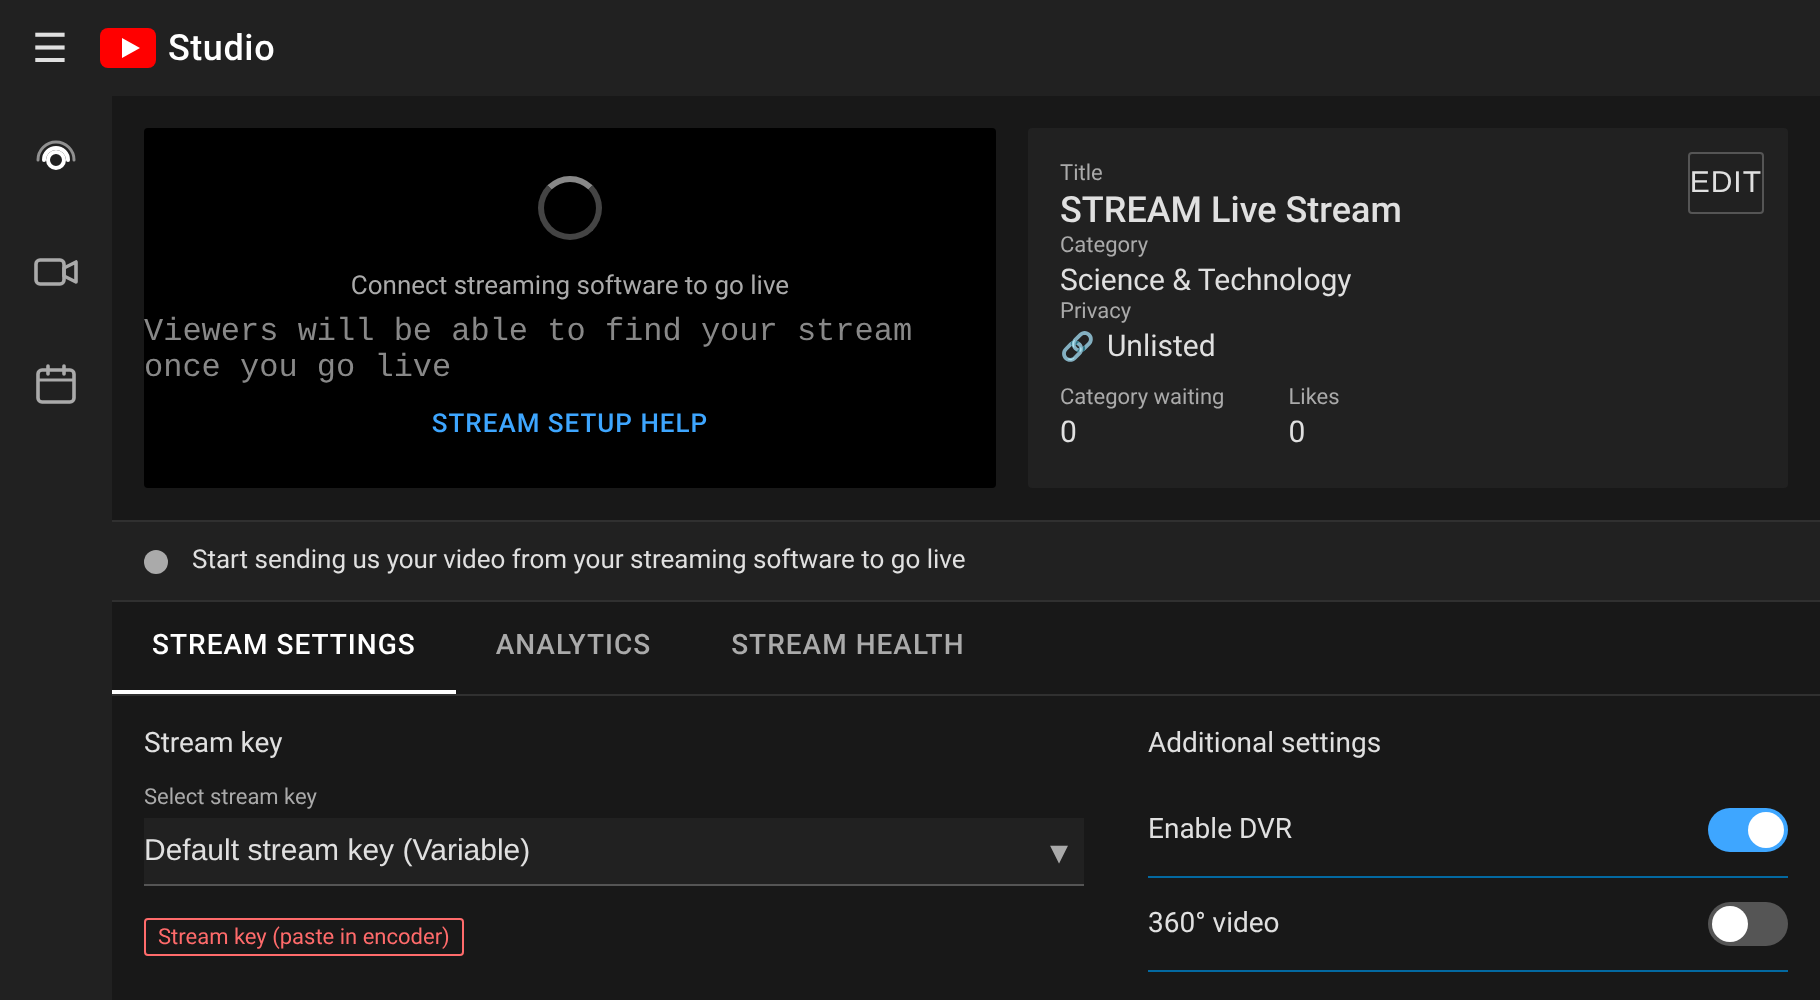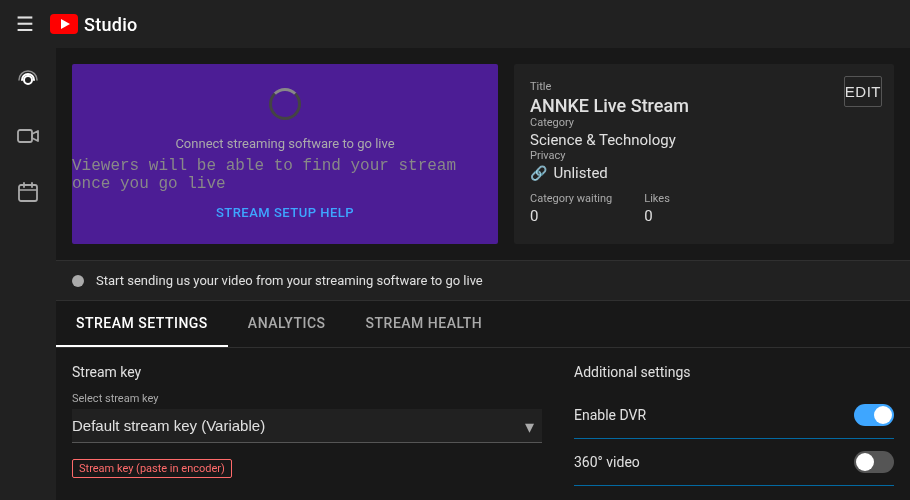--- a/index.html
+++ b/index.html
@@ -97,21 +97,21 @@
       background: #181818;
       border-bottom: 1px solid #303030;
     }
 
     .preview-left {
       flex: 1;
       display: flex;
       flex-direction: column;
       align-items: center;
       justify-content: center;
-      background: #4c1d95;
+      background: #000000;
       min-height: 180px;
       border-radius: 2px;
       position: relative;
     }
     .spinner {
       width: 32px;
       height: 32px;
       border: 3px solid #444;
       border-top-color: #888;
       border-radius: 50%;
@@ -383,21 +383,21 @@
     <div class="stream-preview">
       <div class="preview-left">
         <div class="spinner"></div>
         <div class="preview-text">Connect streaming software to go live</div>
         <div class="preview-subtext">Viewers will be able to find your stream once you go live</div>
         <a class="stream-setup-link">STREAM SETUP HELP</a>
       </div>
       <div class="preview-right">
         <button class="edit-btn">EDIT</button>
         <div class="meta-label">Title</div>
-        <div class="meta-value title">ANNKE Live Stream</div>
+        <div class="meta-value title">STREAM Live Stream</div>
         <div class="meta-label">Category</div>
         <div class="meta-value">Science &amp; Technology</div>
         <div class="meta-label">Privacy</div>
         <div class="privacy-row">
           <span class="privacy-icon">🔗</span>
           <span class="meta-value">Unlisted</span>
         </div>
         <div class="meta-row">
           <div class="meta-col">
             <div class="meta-label">Category waiting</div>

